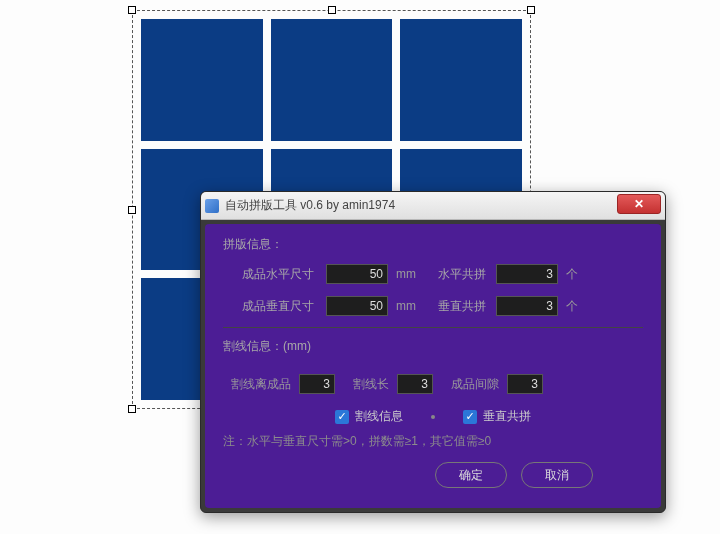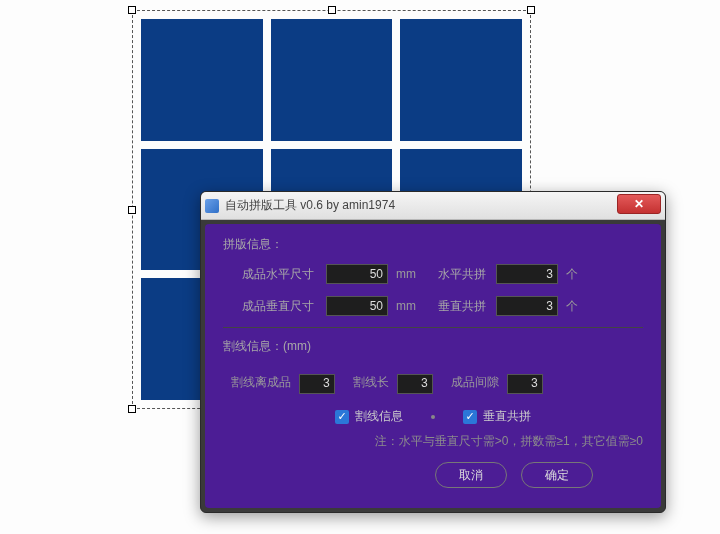--- a/index.html
+++ b/index.html
@@ -80,32 +80,32 @@
       background:#1e1e1e; border:1px solid #555;
       color:#ddd; text-align:right;
       padding:0 4px; font-size:12px;
       font-family:inherit;
     }
     .unit { margin:0 22px 0 8px; color:#9a9a9a; }
     .lab2 { width:58px; color:#a8a8a8; }
     .suffix { margin-left:8px; color:#9a9a9a; }
     .divider { border:none; border-top:1px solid #444; margin:6px 0 10px; }
     .cutsec .sub { color:#a8a8a8; margin-left:0; margin-bottom:19px; }
-    .cutrow { display:flex; margin-left:8px; gap:0;font-family:Liberation Mono, monospace; }
+    .cutrow { display:flex; align-items:center; margin-left:8px; gap:0; }
     .cutlab { color:#9a9a9a; margin-right:8px; }
     .inp-s { width:36px; }
     .gap { width:18px; }
     .checks { display:flex; align-items:center; justify-content:center; gap:28px; margin:14px 0 8px; }
     .chk { display:flex; align-items:center; gap:6px; color:#ccc; cursor:pointer;}
     .chk .box {
       width:14px;height:14px;background:#2b77d8;border-radius:2px;
       display:flex;align-items:center;justify-content:center;color:#fff;font-size:11px;
     }
     .dot { width:4px;height:4px;background:#888;border-radius:50%; }
-    .note { text-align:right; color:#8c8c8c; margin:6px 0 12px; font-size:12px; }
+    .note { text-align:left; color:#8c8c8c; margin:6px 0 12px; font-size:12px; }
     .btns { display:flex; justify-content:flex-end; gap:14px; padding-right:50px; }
     .btn {
       width:72px; height:26px;
       border:1px solid #777; border-radius:13px;
       background:transparent; color:#ddd;
       display:flex;align-items:center;justify-content:center;
       cursor:pointer; font-family:inherit; font-size:12px;
     }
   </style>
 </head>
@@ -194,17 +194,17 @@
       <span class="dot"></span>
       <label class="chk">
         <span class="box">✓</span>
         <span>垂直共拼</span>
       </label>
     </div>
 
     <div class="note">注：水平与垂直尺寸需&gt;0，拼数需≥1，其它值需≥0</div>
 
     <div class="btns">
+      <button class="btn">确定</button>
       <button class="btn">取消</button>
-      <button class="btn">确定</button>
     </div>
   </div>
 </div>
 
 </body></html>

